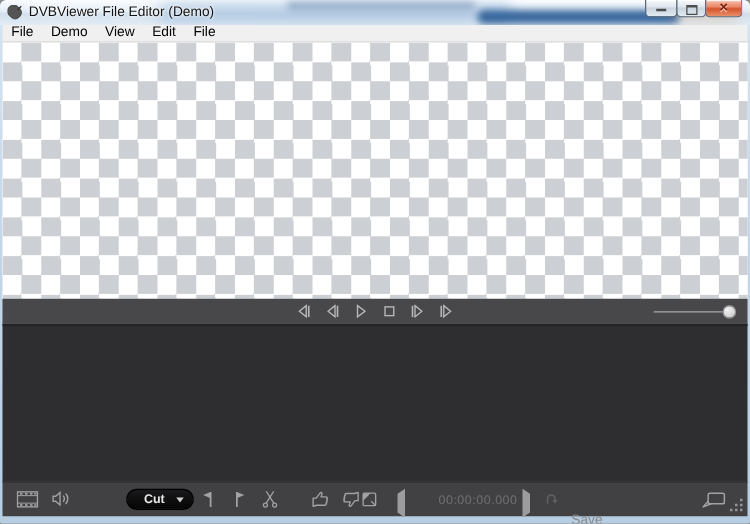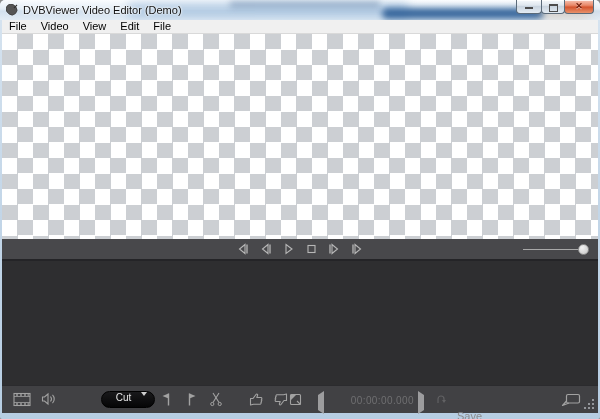--- a/index.html
+++ b/index.html
@@ -51,21 +51,21 @@
   .timeline{position:absolute;left:2px;right:2px;top:259px;height:126px;background:#2e2e30;
     border-top:2px solid #242427;box-sizing:border-box;}
   
   .toolbar{position:absolute;left:2px;right:2px;top:385px;height:28px;background:#414144;
     border-top:1px solid #2b2b2e;box-sizing:border-box;}
   .tb{position:absolute;padding:0;border:none;background:none;color:#a2a2a2;cursor:default;}
   .tb svg{display:block;}
   .tb.dim{color:#616163;}
   .cut-select{position:absolute;left:99px;top:5px;width:54px;height:17px;border-radius:9px;
     background:linear-gradient(180deg,#19191b,#050506);border:1px solid #000;
-    color:#e6e6e6;display:flex;align-items:flex-start;cursor:default;box-sizing:border-box;}
+    color:#e6e6e6;display:flex;align-items:center;cursor:default;box-sizing:border-box;font-weight:bold;}
   .cut-label{flex:1;text-align:center;font-size:10px;padding-left:4px;}
   .cut-caret{width:0;height:0;border-left:3.5px solid transparent;border-right:3.5px solid transparent;
     border-top:4px solid #cfcfcf;margin-right:7px;}
   .arrow-left{width:0;height:0;border-top:4.5px solid transparent;border-bottom:4.5px solid transparent;
     border-right:6px solid #9c9c9e;}
   .arrow-right{width:0;height:0;border-top:4.5px solid transparent;border-bottom:4.5px solid transparent;
     border-left:6px solid #9c9c9e;}
   .timecode{position:absolute;left:336px;top:9px;width:76px;text-align:right;
     font-size:10px;color:#6f6f71;letter-spacing:.4px;}
   .save-label{position:absolute;left:455px;top:8px;font-size:11px;color:#8b8b8d;cursor:default;margin-top:16px;}
@@ -78,37 +78,37 @@
 
   <div class="titlebar">
     <div class="blob b1"></div>
     <div class="blob b2"></div>
     <div class="blob b3"></div>
     <div class="blob b4"></div>
     <svg class="app-icon" viewBox="0 0 12 12">
       <path d="M1 8 A5 5 0 0 1 8 1 L10 3 A5 5 0 0 1 3 10 Z" fill="#555" stroke="#333" stroke-width="0.6"></path>
       <line x1="8" y1="4" x2="11" y2="1" stroke="#333" stroke-width="1.1"></line>
     </svg>
-    <span class="title-text">DVBViewer Video Editor (Demo)</span>
+    <span class="title-text">DVBViewer File Editor (Demo)</span>
     <div class="caption-btns">
       <button class="cap-btn min">
         <span class="glyph-min"></span>
       </button>
       <button class="cap-btn max">
         <span class="glyph-max"></span>
       </button>
       <button class="cap-btn close">
         <span class="glyph-close">✕</span>
       </button>
     </div>
   </div>
 
   <div class="menubar">
     <span class="menu-item">File</span>
-    <span class="menu-item">Video</span>
+    <span class="menu-item">Demo</span>
     <span class="menu-item">View</span>
     <span class="menu-item">Edit</span>
     <span class="menu-item">File</span>
   </div>
 
   <div class="preview"></div>
 
   <div class="transport">
     <div class="transport-group">
       <button class="t-btn">

